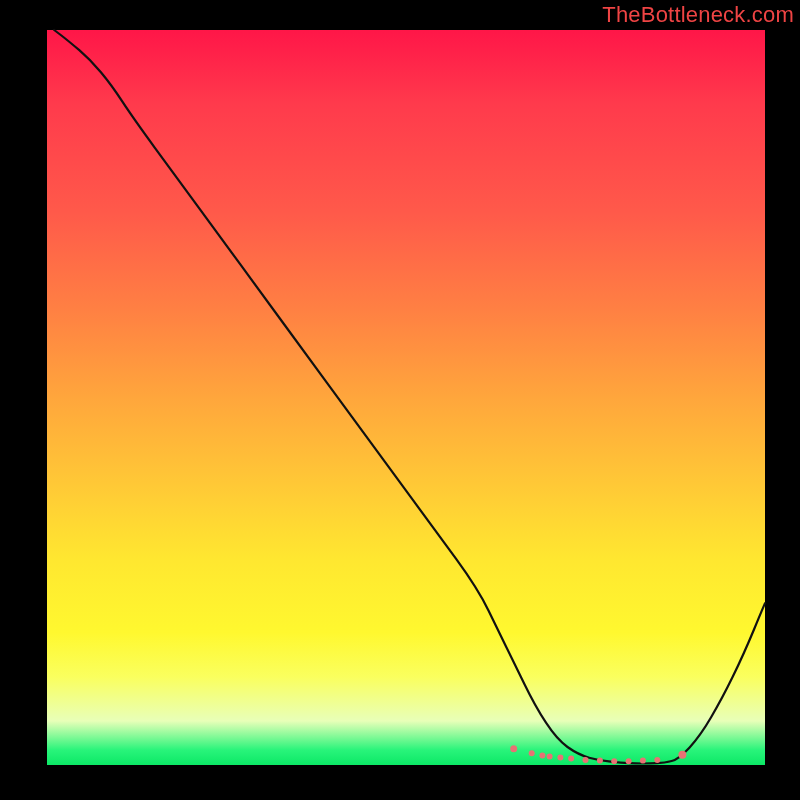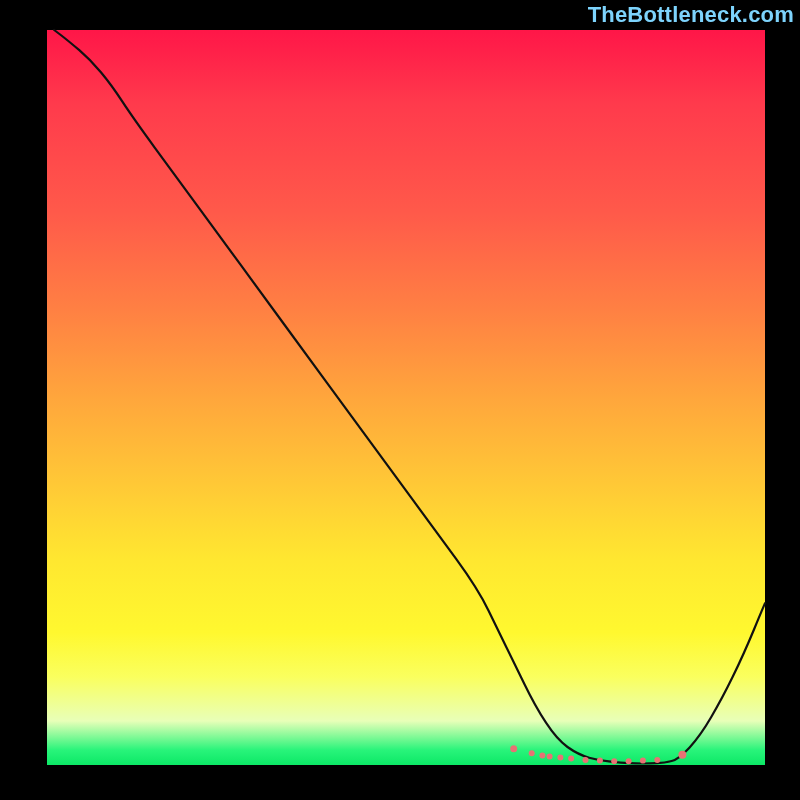--- a/index.html
+++ b/index.html
@@ -14,23 +14,23 @@
   .frame {
     position: relative;
     width: 800px;
     height: 800px;
     background: #000;
   }
   .watermark {
     position: absolute;
     top: 2px;
     right: 6px;
-    color: #7dd3fc;
+    color: #ef4444;
     font-size: 22px;
-    font-weight: 700;
+    font-weight: 400;
     letter-spacing: 0.2px;
   }
   .plot {
     position: absolute;
     left: 47px;
     top: 30px;
     width: 718px;
     height: 735px;
     
     background: linear-gradient(

